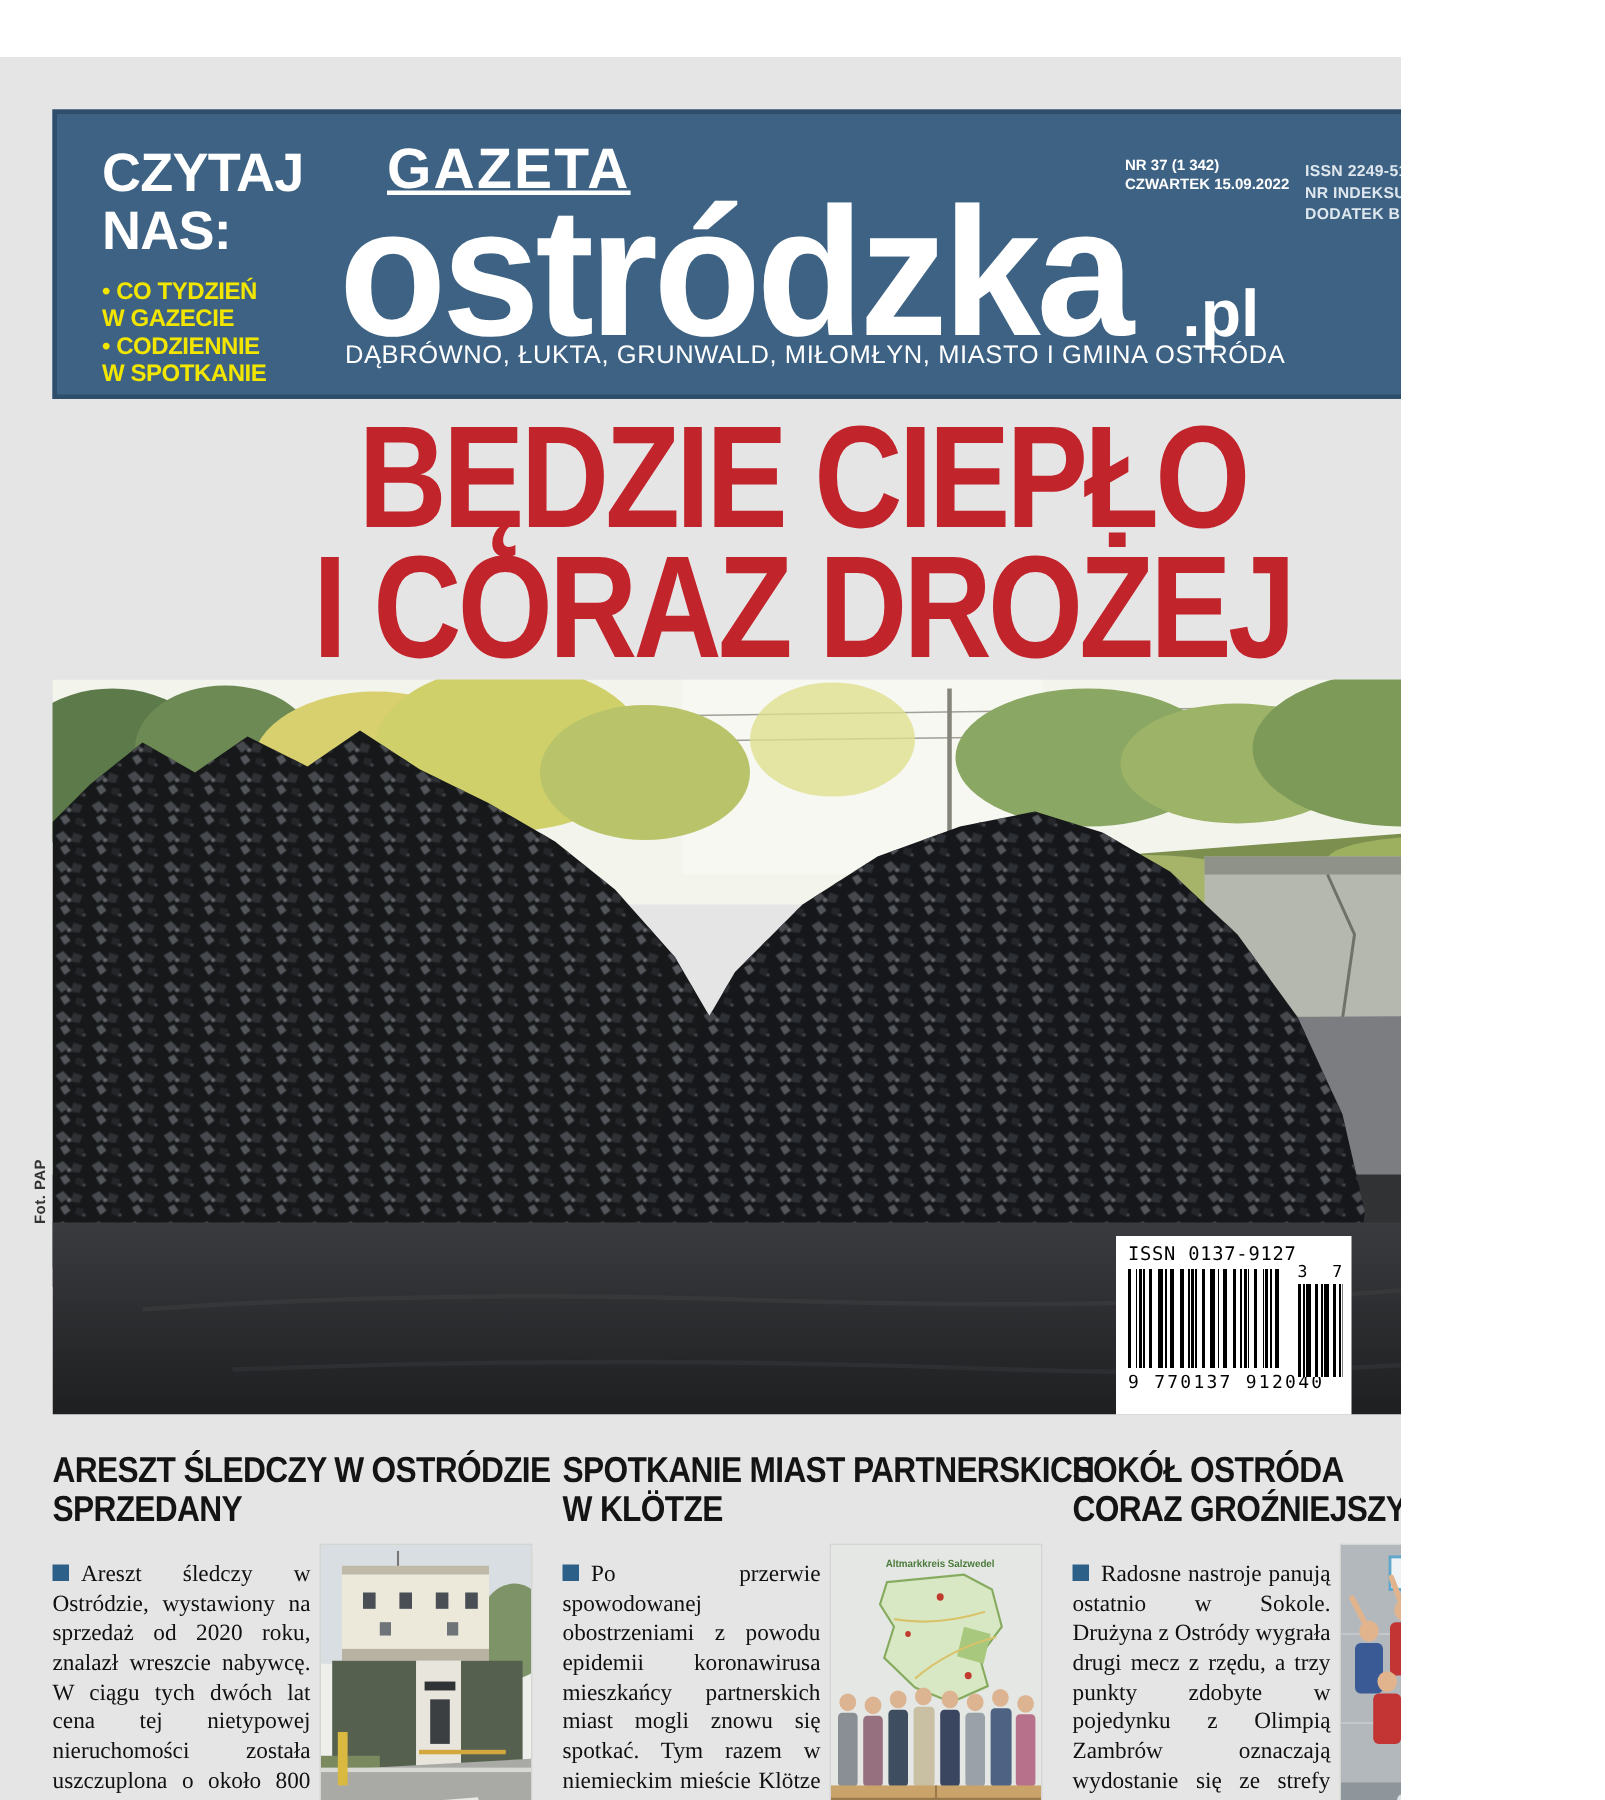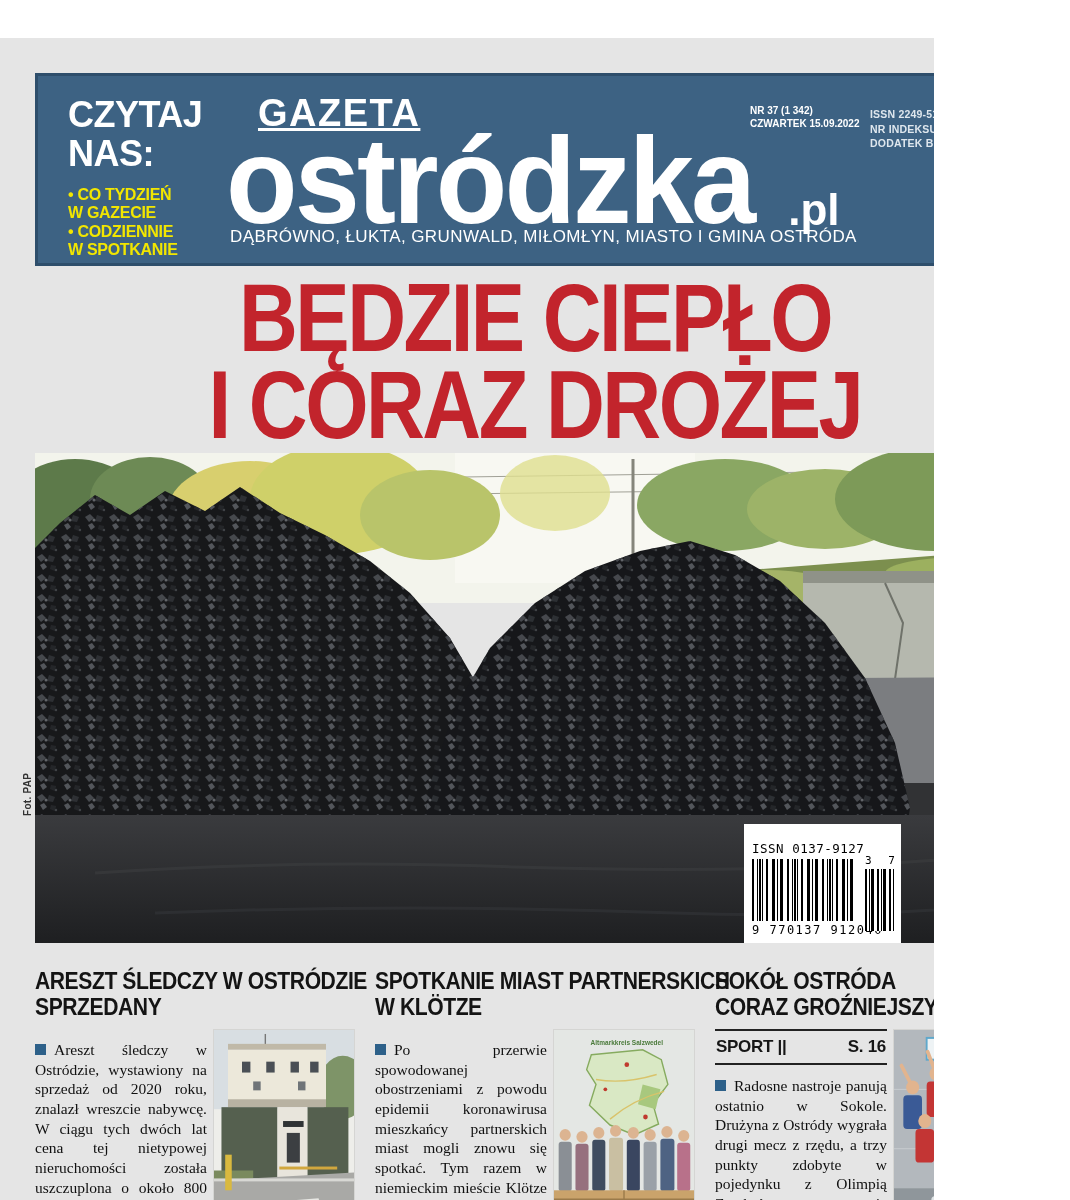--- a/index.html
+++ b/index.html
@@ -30,21 +30,21 @@
   .headline-line { font-size:97px; font-weight:800; line-height:87px; letter-spacing:-3px; transform:scaleX(.84); white-space:nowrap; }
 
   
   .photo { position:absolute; left:35px; top:415px; width:1000px; height:490px; }
   .photo svg { display:block; width:100%; height:100%; }
   .photo-credit { position:absolute; left:22px; top:778px; font-size:10px; font-weight:700; color:#333;
                   transform:rotate(-90deg); transform-origin:0 0; white-space:nowrap; letter-spacing:0.3px; }
 
   
   .barcode-box { position:absolute; right:33px; top:786px; width:157px; height:119px; background:#ffffff;
-                 box-sizing:border-box; padding:17px 8px 6px 8px; display:flex; gap:9px;
+                 box-sizing:border-box; padding:4px 8px 6px 8px; display:flex; gap:9px;
                  font-family:"DejaVu Sans Mono", monospace; color:#000; }
   .bc-main { width:104px; display:flex; flex-direction:column; }
   .bc-issn { font-size:12.5px; letter-spacing:0.5px; text-align:center; white-space:nowrap; }
   .bc-bars { height:66px; margin-top:3px; background-color:#fff;
              background-image:repeating-linear-gradient(90deg,#000 0 2px,transparent 2px 7px),
                               repeating-linear-gradient(90deg,#000 0 1px,transparent 1px 5px); }
   .bc-digits { font-size:12px; letter-spacing:1.5px; margin-top:2px; white-space:pre; text-align:center; }
   .bc-addon { width:30px; padding-top:13px; }
   .bc-addon-num { font-size:11px; letter-spacing:5px; text-align:center; white-space:nowrap; }
   .bc-addon-bars { height:62px; margin-top:2px; background-color:#fff;
@@ -282,24 +282,20 @@
       </div>
     </div>
 
     <div class="teaser">
       <div class="t-title">
         <div class="t-title-line">SOKÓŁ OSTRÓDA</div>
         <div class="t-title-line">CORAZ GROŹNIEJSZY</div>
       </div>
       <div class="t-cols">
         <div class="t-left">
-          <div class="t-kicker">
-            <span>SPORT ||</span>
-            <span>S. 16</span>
-          </div>
           <p class="t-body"><span class="bullet-sq"></span><span>Radosne nastroje panują ostatnio w Sokole. Drużyna z Ostródy wygrała drugi mecz z rzędu, a trzy punkty zdobyte w pojedynku z Olimpią Zambrów oznaczają wydostanie się ze strefy spadkowej.</span></p>
         </div>
         <div class="t-thumb">
           <svg viewBox="0 0 150 190" preserveAspectRatio="none">
             <rect x="0" y="0" width="150" height="190" fill="#b3b8bd"></rect>
             <line x1="0" y1="60" x2="150" y2="60" stroke="#c8ccd0" stroke-width="1"></line>
             <line x1="0" y1="120" x2="150" y2="120" stroke="#c8ccd0" stroke-width="1"></line>
             <rect x="35" y="8" width="80" height="22" fill="#eef3f5" stroke="#5fa8cc" stroke-width="2"></rect>
             <line x1="75" y1="8" x2="75" y2="30" stroke="#5fa8cc" stroke-width="2"></line>
             <g stroke="#e2b48e" stroke-width="4" stroke-linecap="round">

